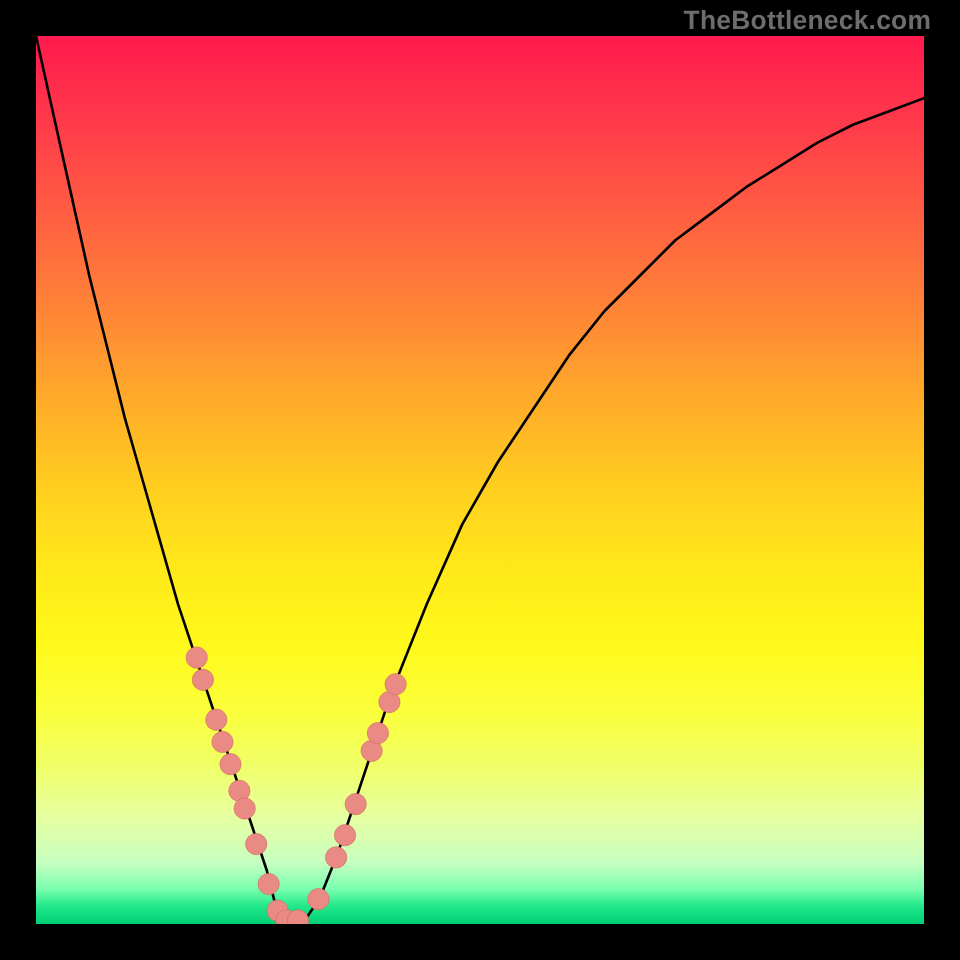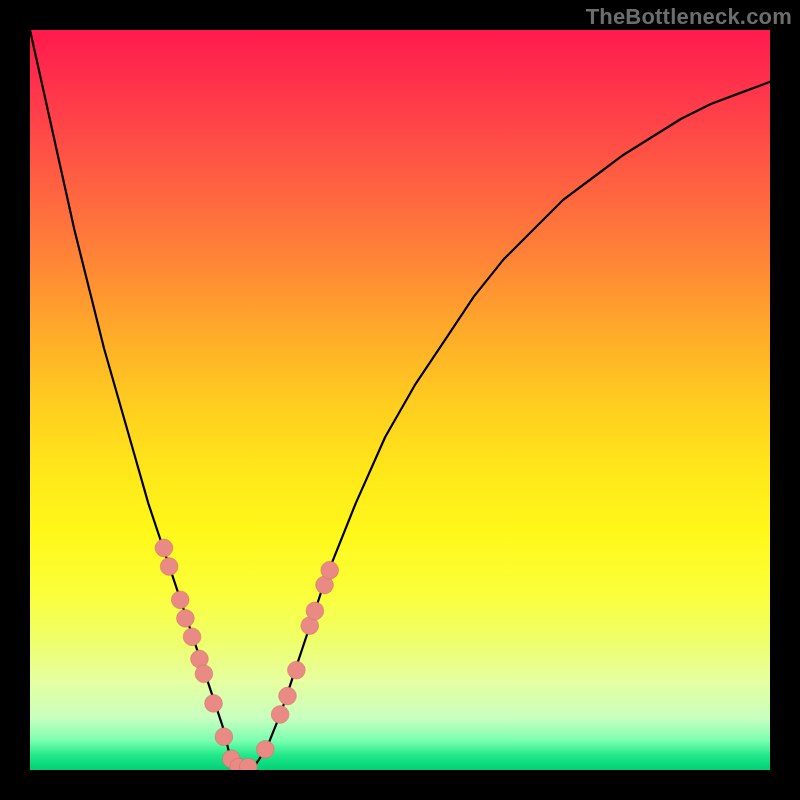--- a/index.html
+++ b/index.html
@@ -42,21 +42,21 @@
       #e6ffa0 88%,
       #c8ffc0 93%,
       #7bffb0 96%,
       #22e88a 98%,
       #00d074 100%
     );
   }
   .watermark {
     position: absolute;
     top: 4px;
-    right: 8px;
+    right: 24px;
     font-size: 22px;
     font-weight: 600;
     color: #6d6d6d;
     letter-spacing: 0.2px;
     user-select: none;
   }
   svg {
     position: absolute;
     top: 0;
     left: 0;

